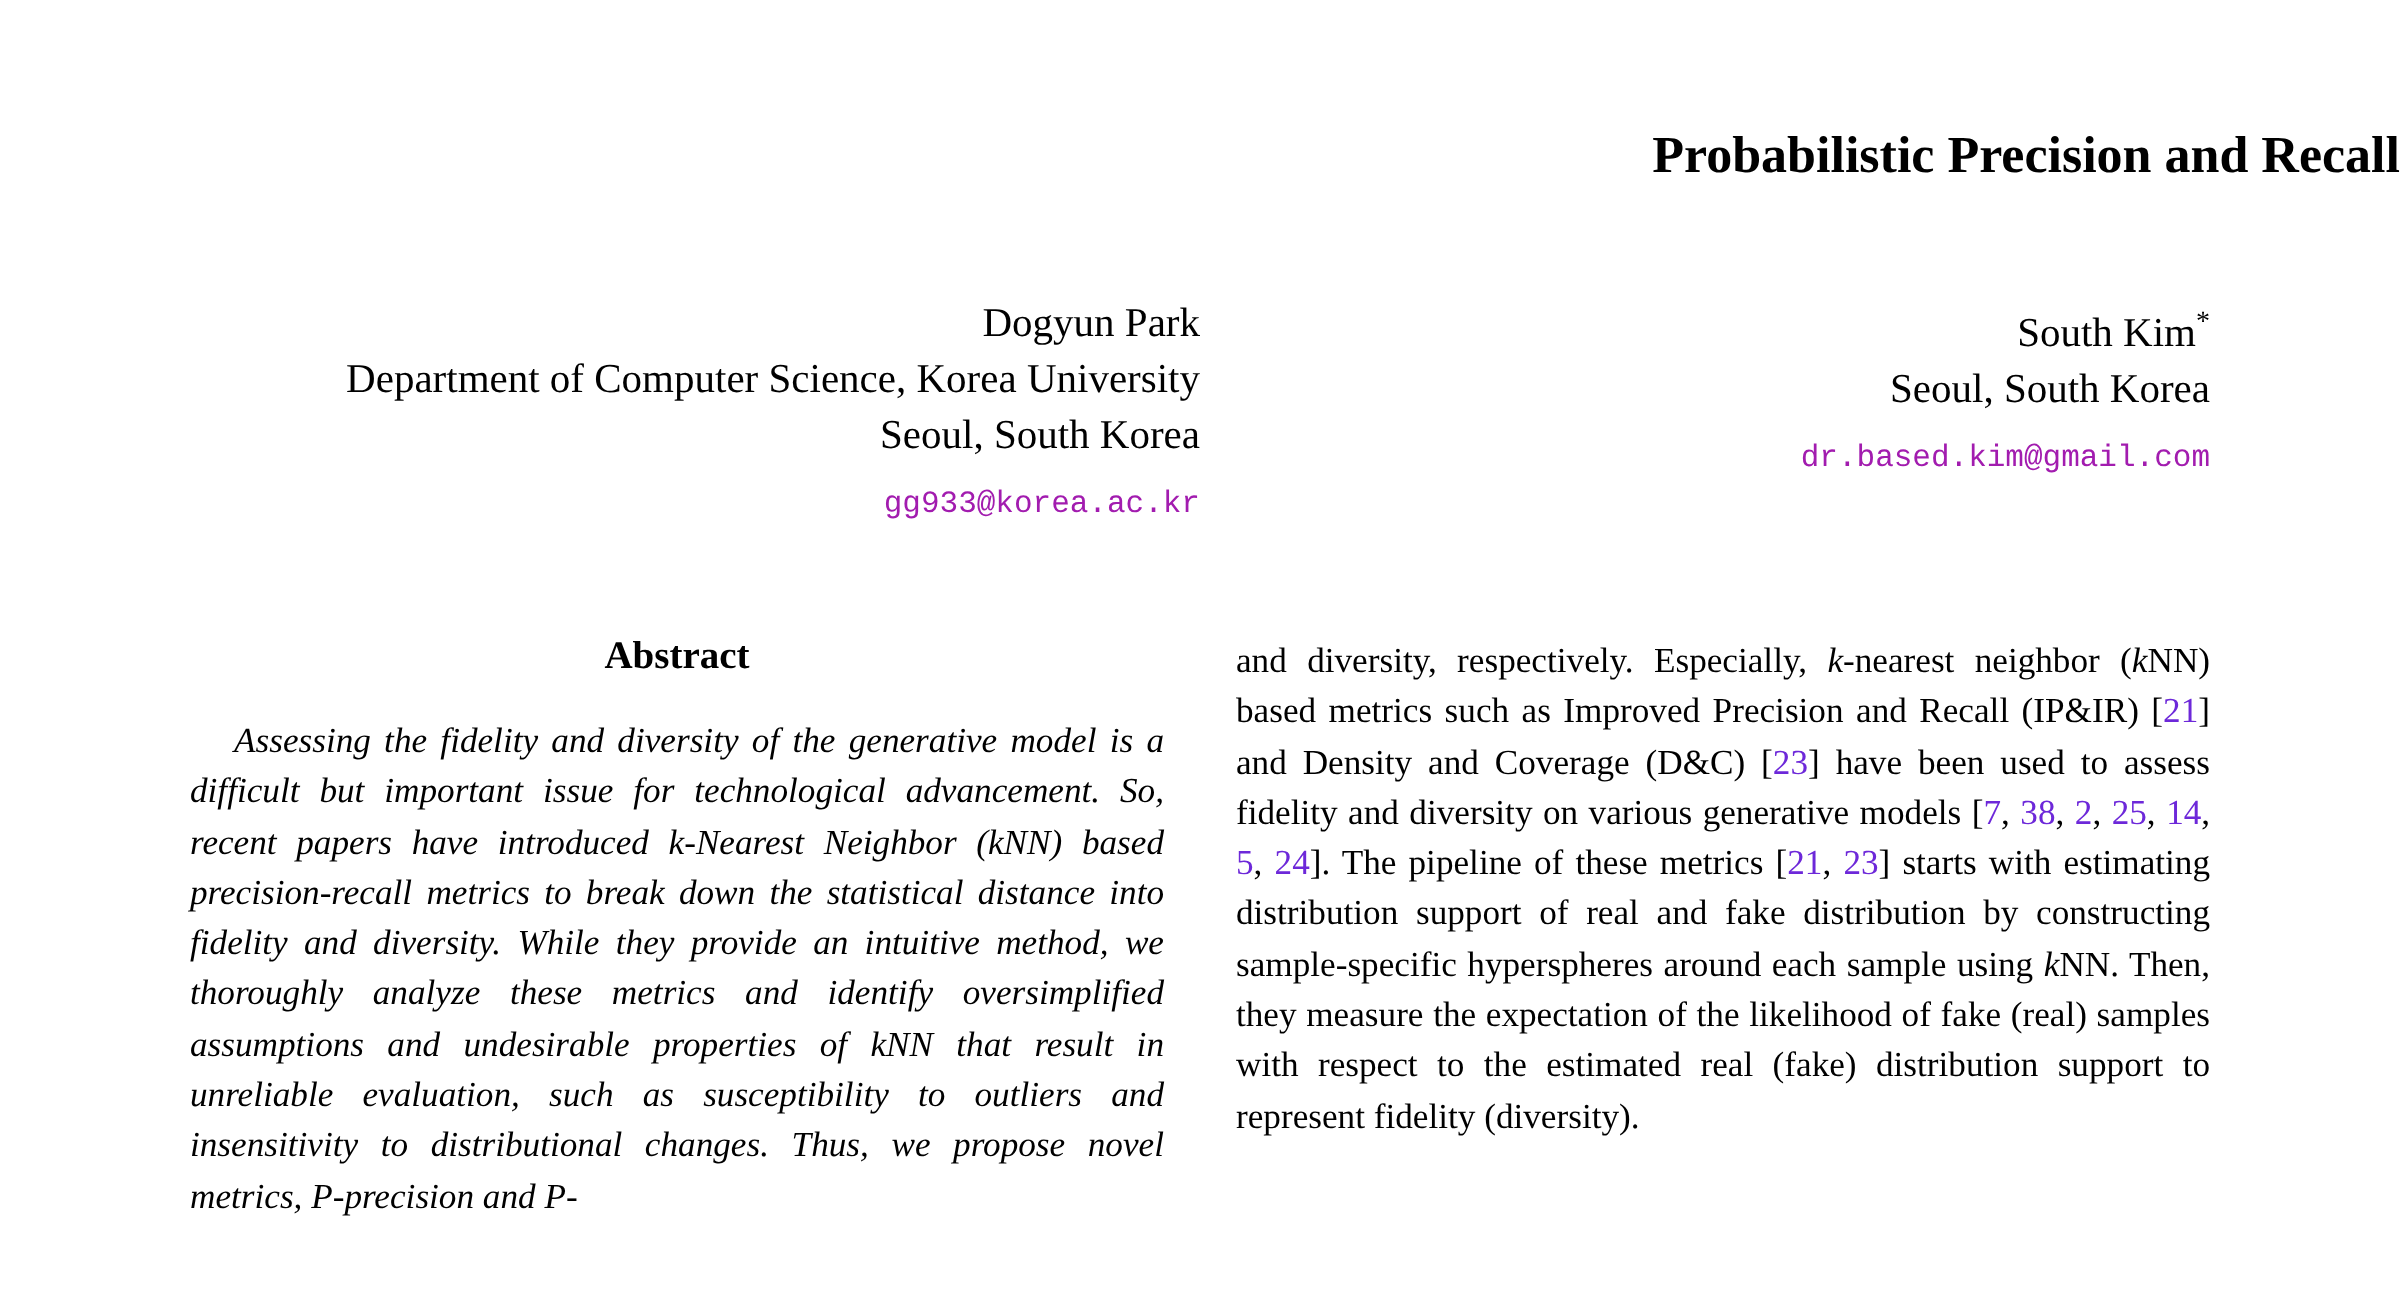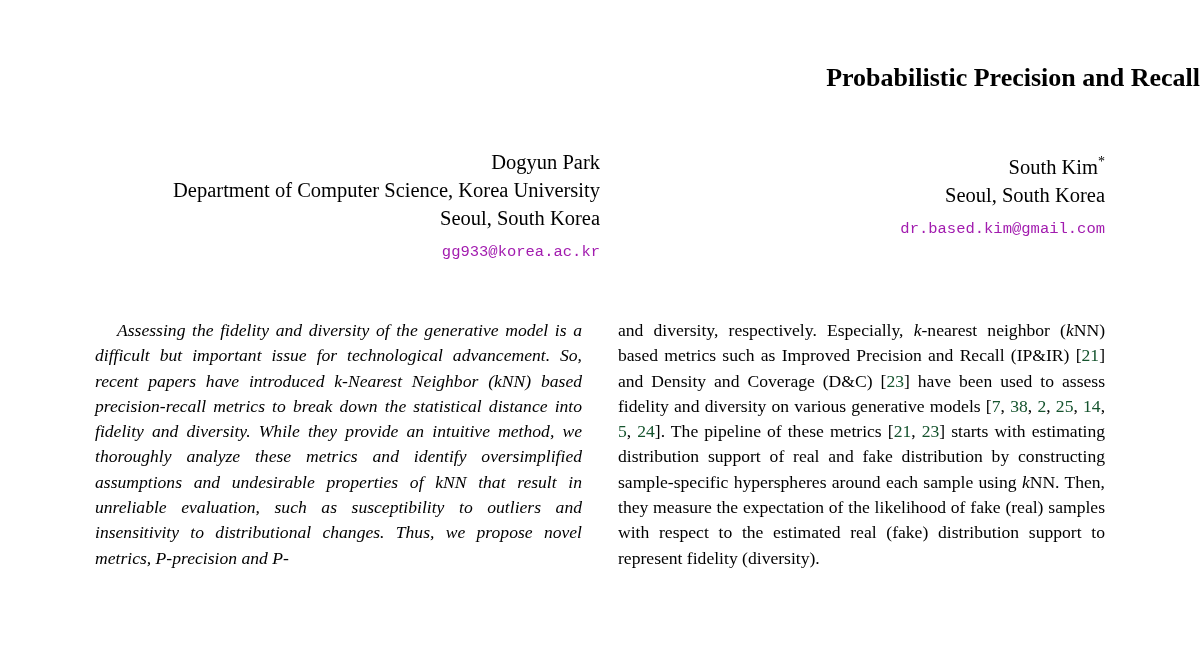--- a/index.html
+++ b/index.html
@@ -78,21 +78,21 @@
     font-size: 17.6px;
     line-height: 25.3px;
     text-align: justify;
     text-indent: 22px;
   }
   .body-par {
     font-size: 17.6px;
     line-height: 25.3px;
     text-align: justify;
   }
-  .cite { color: #14532d; }
+  .cite { color: #6d28d9; }
   .mathit { font-style: italic; font-family: "Liberation Serif", serif; }
   .fadeout {
     position: absolute;
     left: 0;
     bottom: 0;
     width: 1200px;
     height: 18px;
     background: linear-gradient(to bottom, rgba(255,255,255,0), #ffffff 85%);
     pointer-events: none;
   }
@@ -118,20 +118,21 @@
       <div class="author-block">
         <span class="author-name"><span>South Kim</span><span class="sup">*</span></span>
         <span class="author-city">Seoul, South Korea</span>
         <span class="author-email">dr.based.kim@gmail.com</span>
       </div>
     </div>
 
     <div class="columns">
 
       <div class="col">
+        <div class="abstract-head">Abstract</div>
         <div class="abstract-body">Assessing the fidelity and diversity of the generative model is a difficult but important issue for technological advancement. So, recent papers have introduced k-Nearest Neighbor (kNN) based precision-recall metrics to break down the statistical distance into fidelity and diversity. While they provide an intuitive method, we thoroughly analyze these metrics and identify oversimplified assumptions and undesirable properties of kNN that result in unreliable evaluation, such as susceptibility to outliers and insensitivity to distributional changes. Thus, we propose novel metrics, P-precision and P-</div>
       </div>
 
       <div class="col">
         <div class="body-par"><span>and diversity, respectively.  Especially, </span><span class="mathit">k</span><span>-nearest neighbor (</span><span class="mathit">k</span><span>NN) based metrics such as Improved Precision and Recall (IP&amp;IR) [</span><span class="cite">21</span><span>] and Density and Coverage (D&amp;C) [</span><span class="cite">23</span><span>] have been used to assess fidelity and diversity on various generative models [</span><span class="cite">7</span><span>, </span><span class="cite">38</span><span>, </span><span class="cite">2</span><span>, </span><span class="cite">25</span><span>, </span><span class="cite">14</span><span>, </span><span class="cite">5</span><span>, </span><span class="cite">24</span><span>].  The pipeline of these metrics [</span><span class="cite">21</span><span>, </span><span class="cite">23</span><span>] starts with estimating distribution support of real and fake distribution by constructing sample-specific hyperspheres around each sample using </span><span class="mathit">k</span><span>NN.  Then, they measure the expectation of the likelihood of fake (real) samples with respect to the estimated real (fake) distribution support to represent fidelity (diversity).</span></div>
 
       </div>
 
     </div>
   </div>

